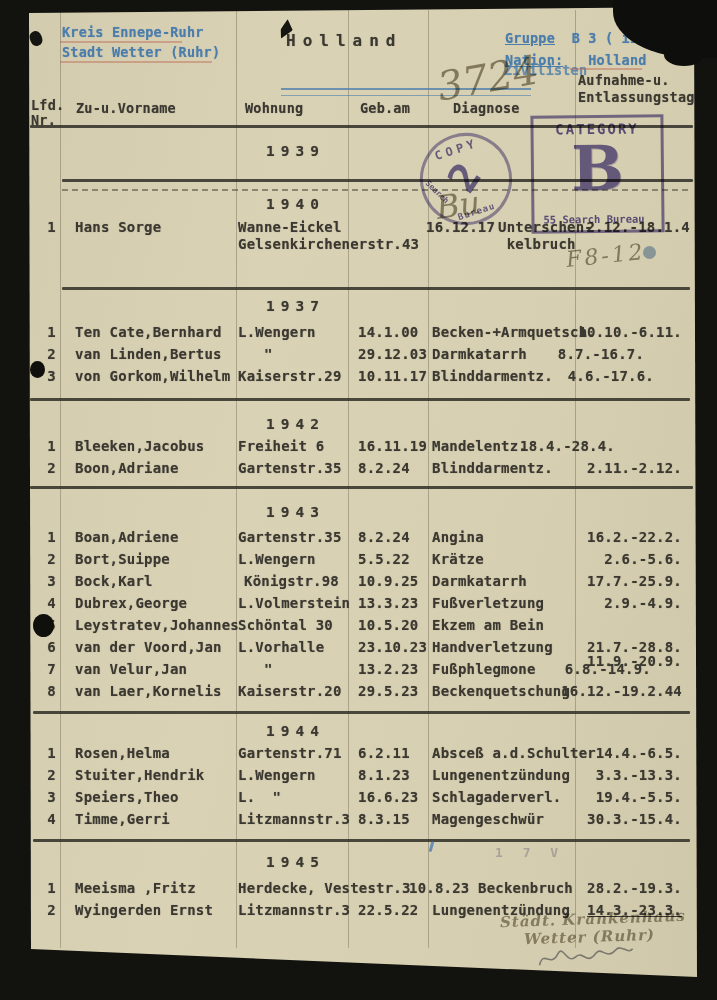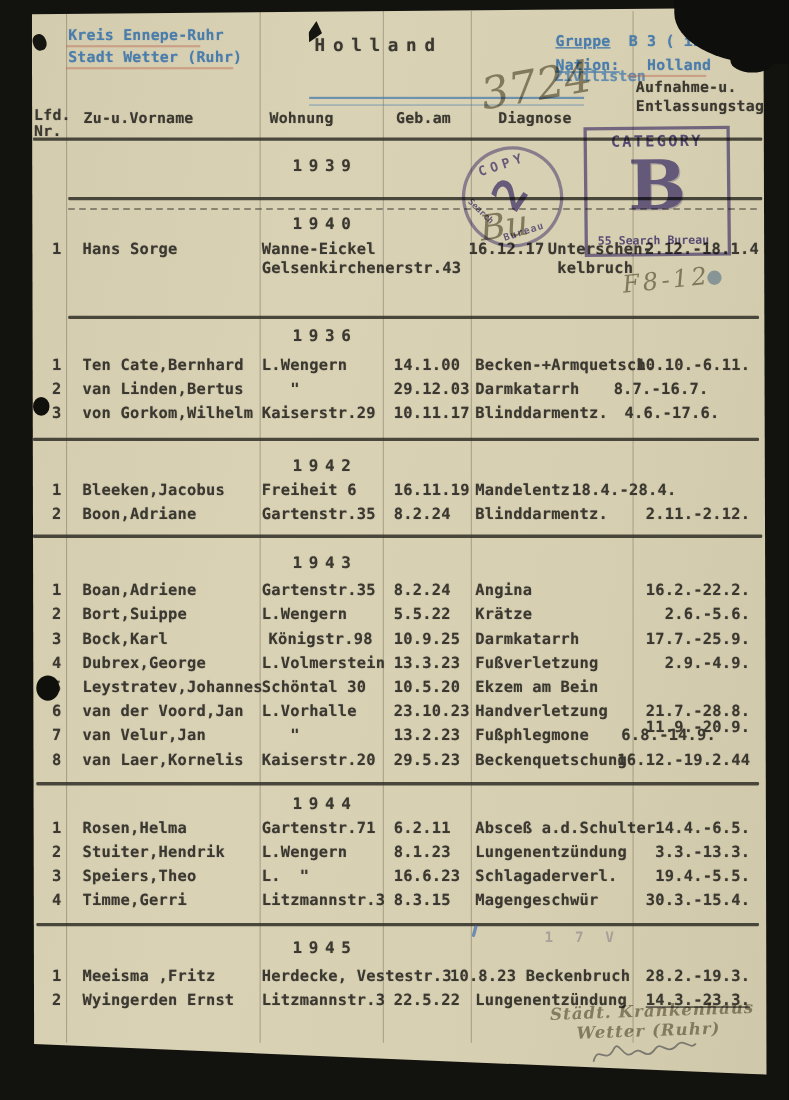--- a/index.html
+++ b/index.html
@@ -101,21 +101,21 @@
         <div>
           <div class="tw" style="top: 219px; left: 30px; width: 26px; text-align: right;">1</div>
           <div class="tw" style="top: 219px; left: 75px;">Hans Sorge</div>
           <div class="tw" style="top: 219px; left: 238px;">Wanne-Eickel
 Gelsenkirchenerstr.43</div>
           <div class="tw" style="top: 219px; left: 426px;">16.12.17</div>
           <div class="tw" style="top: 219px; left: 498px;">Unterschen-
  kelbruch</div>
           <div class="tw" style="top: 219px; left: 520px; width: 170px; text-align: right;">2.12.-18.1.4</div>
         </div>
-        <div class="tw year" style="top: 298px;">1936</div>
+        <div class="tw year" style="top: 298px;">1937</div>
         <div>
           <div class="tw" style="top: 324px; left: 30px; width: 26px; text-align: right;">1</div>
           <div class="tw" style="top: 324px; left: 75px;">Ten Cate,Bernhard</div>
           <div class="tw" style="top: 324px; left: 238px;">L.Wengern</div>
           <div class="tw" style="top: 324px; left: 358px;">14.1.00</div>
           <div class="tw" style="top: 324px; left: 432px;">Becken-+Armquetsch.</div>
           <div class="tw" style="top: 324px; left: 520px; width: 162px; text-align: right;">10.10.-6.11.</div>
         </div>
         <div>
           <div class="tw" style="top: 346px; left: 30px; width: 26px; text-align: right;">2</div>

